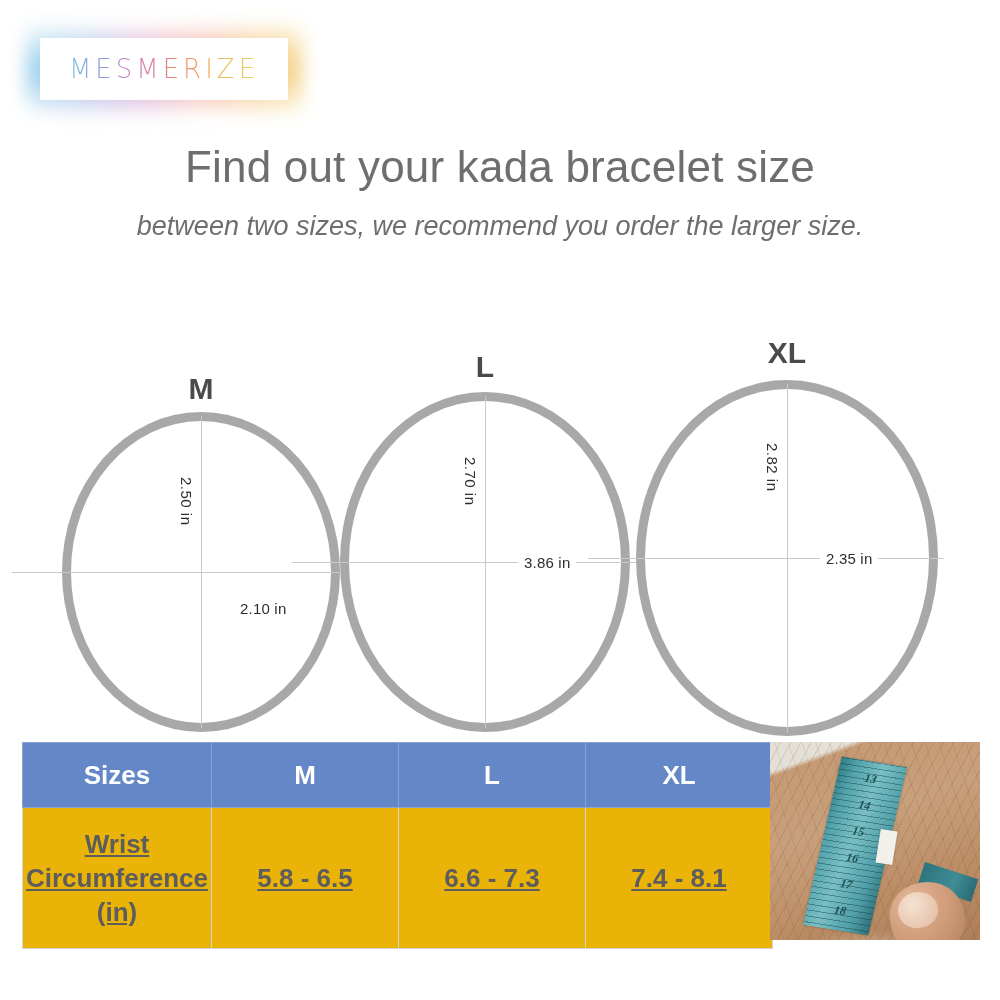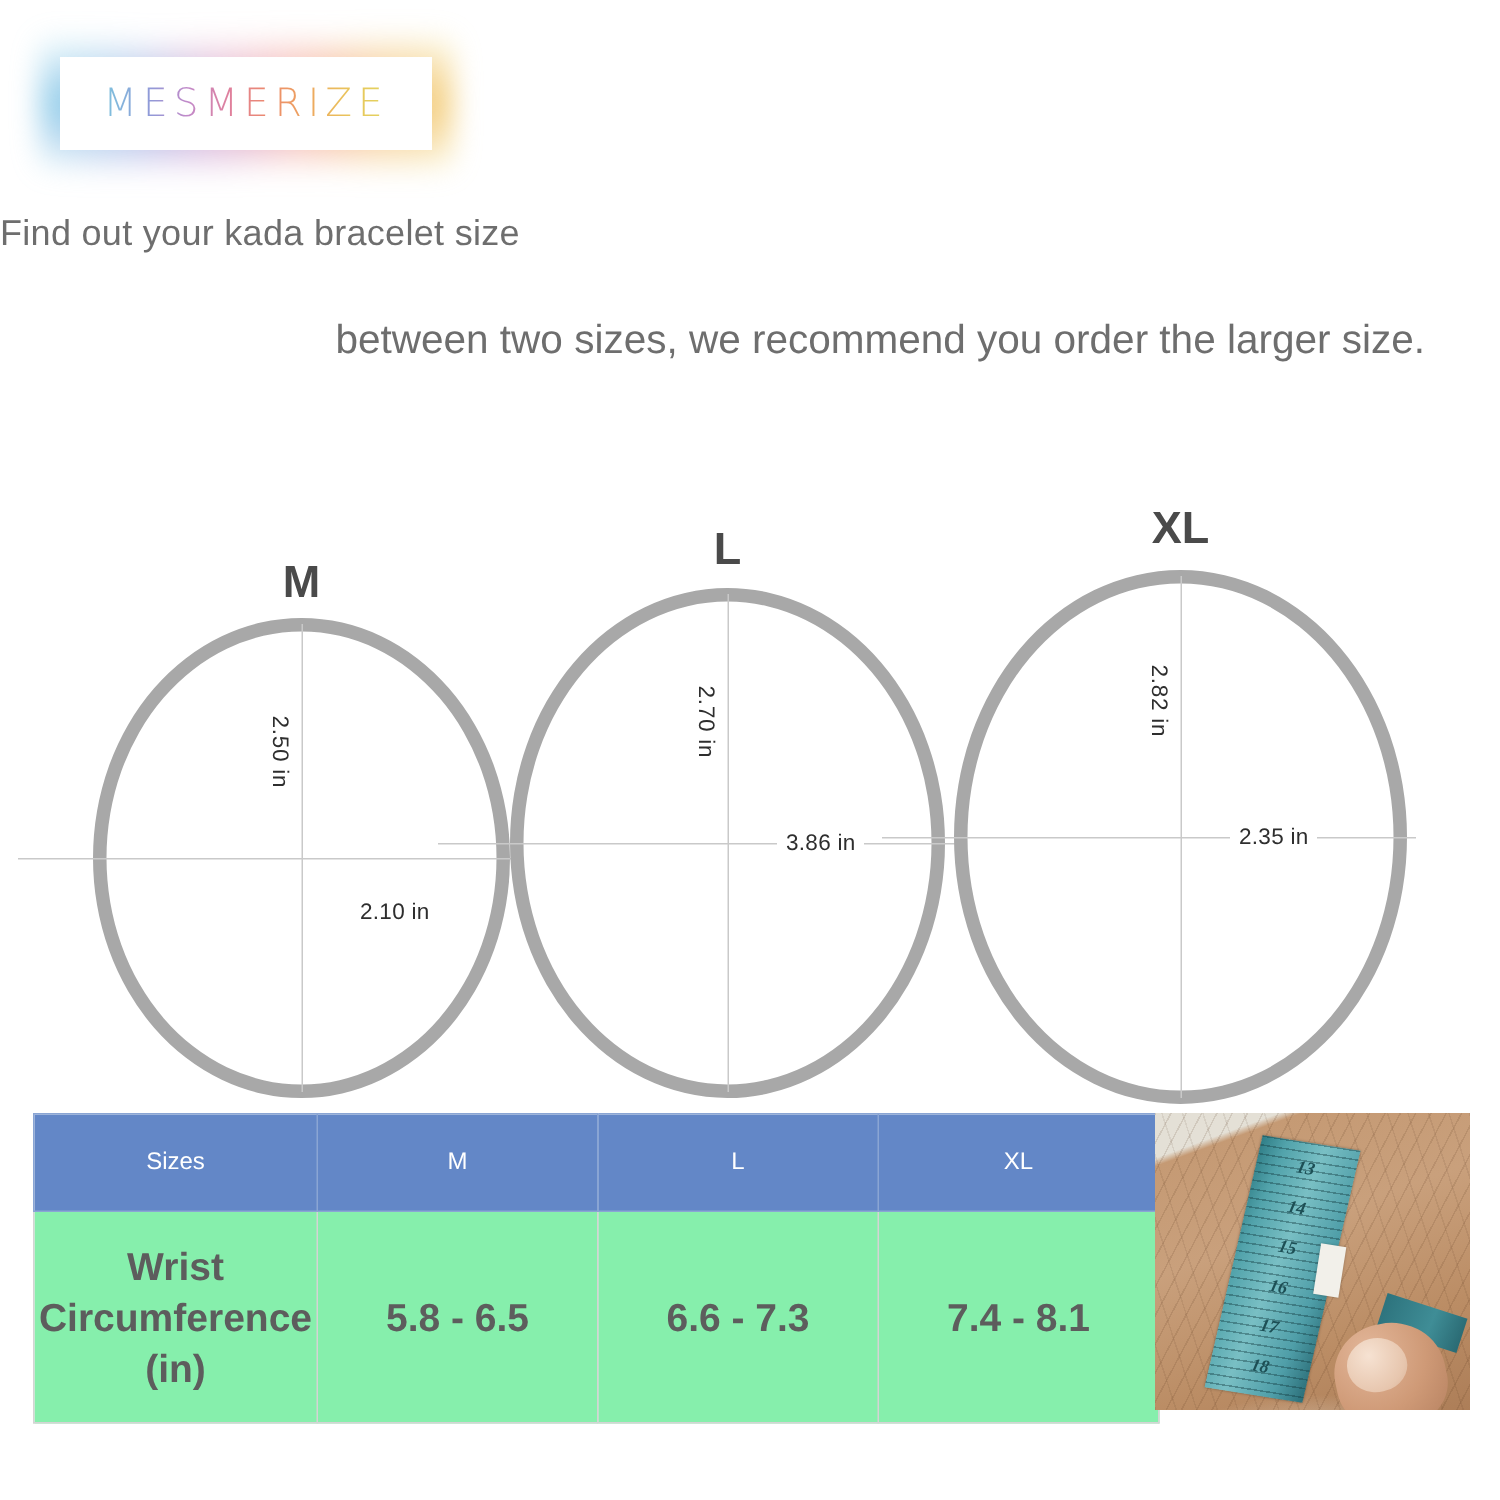--- a/index.html
+++ b/index.html
@@ -87,37 +87,38 @@
     color: #3c3c3c;
     white-space: nowrap;
   }
 
   
   .headline {
     position: absolute;
     left: 0;
     right: 0;
     top: 142px;
-    font-size: 24px;
+    text-align: center;
+    font-size: 44px;
     font-weight: 400;
     color: #6e6e6e;
     letter-spacing: 0.2px;
   }
   .intro {
     position: absolute;
     left: 50px;
     top: 200px;
     width: 900px;
     font-size: 27px;
     line-height: 52px;
     color: #6e6e6e;
     text-align: left;
   }
   .intro .ln { display: block; white-space: nowrap; }
-  .intro .ln.c { text-align: right; }
+  .intro .ln.c { text-align: center; font-style: italic; }
 
   
   .diagram {
     position: absolute;
     left: 0;
     top: 350px;
     width: 1000px;
     height: 390px;
   }
   .ring-group { position: absolute; }
@@ -183,32 +184,33 @@
     table-layout: fixed;
   }
   .size-table th, .size-table td {
     border: 1px solid #d4d4d4;
     text-align: center;
     vertical-align: middle;
   }
   .size-table thead th {
     background: #6387c7;
     color: #ffffff;
-    font-size: 16px;
-    font-weight: 400;
+    font-size: 26px;
+    font-weight: 700;
     height: 62px;
     border-color: #8aa5d4;
   }
   .size-table tbody td {
     height: 138px;
     font-size: 26px;
     font-weight: 700;
     color: #5d5d5d;
     line-height: 34px;
-    background: #86efac;
+    background: #eab308;
+    text-decoration: underline;
   }
   .col-label { width: 186px; }
   .col-m { width: 184px; }
   .col-l { width: 184px; }
   .col-xl { width: 184px; }
 
   
   .photo {
     position: absolute;
     left: 770px;

